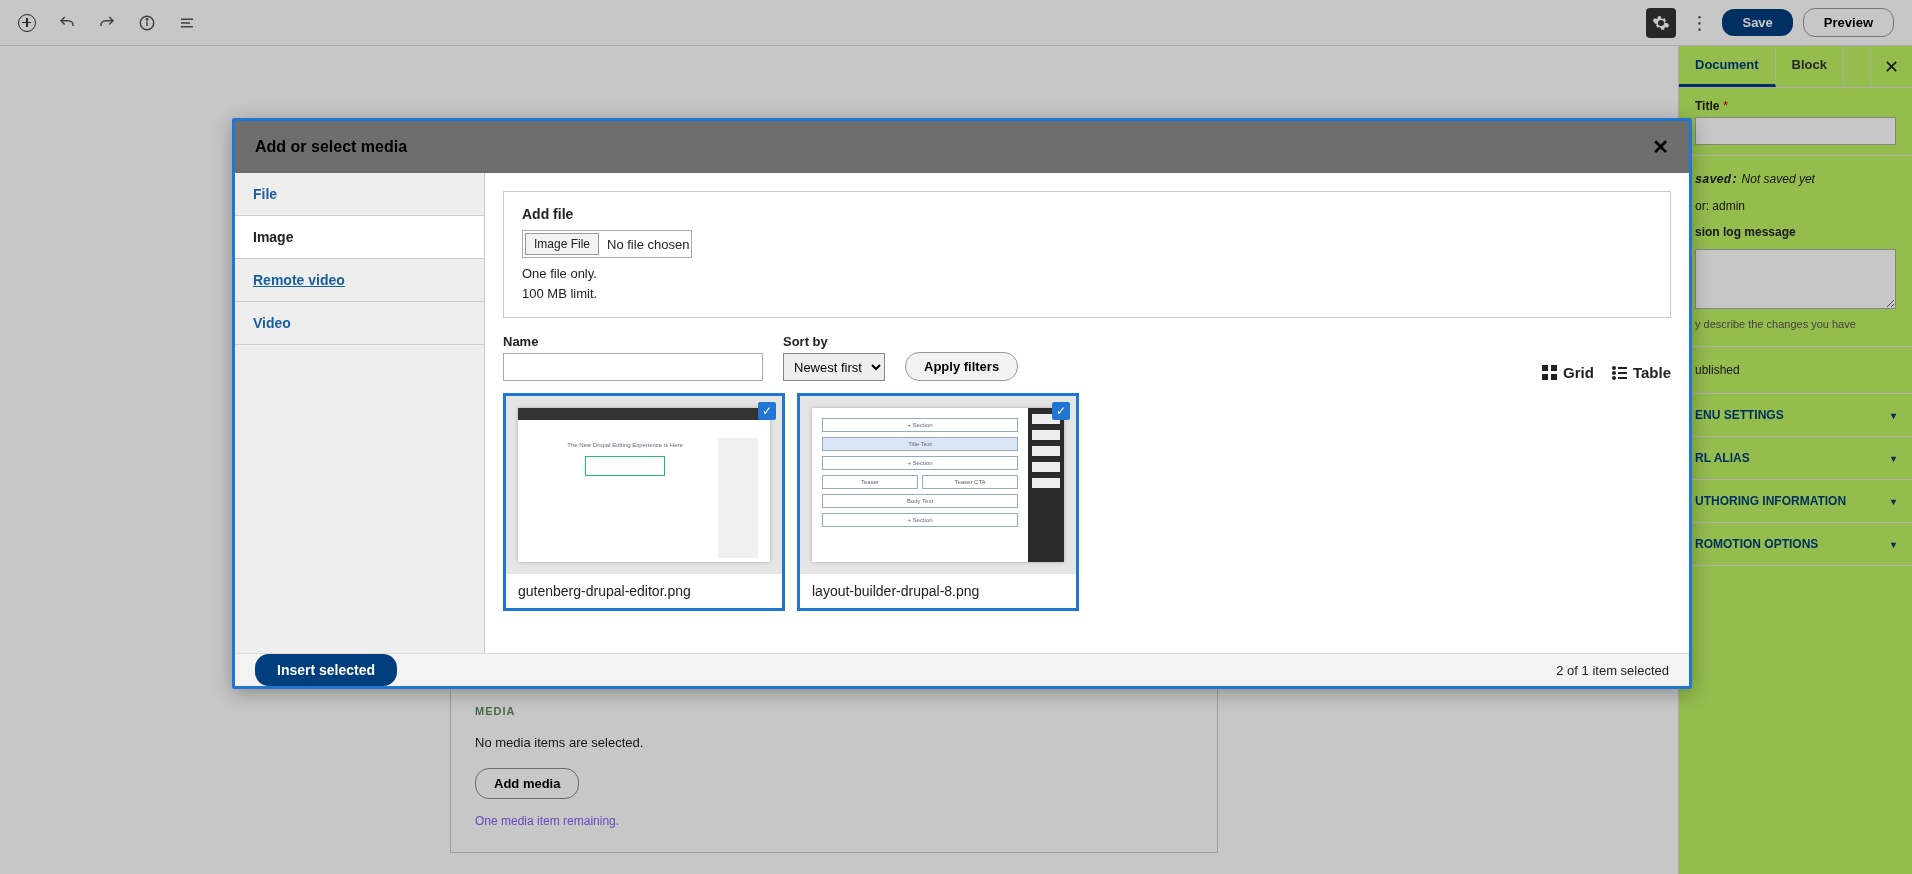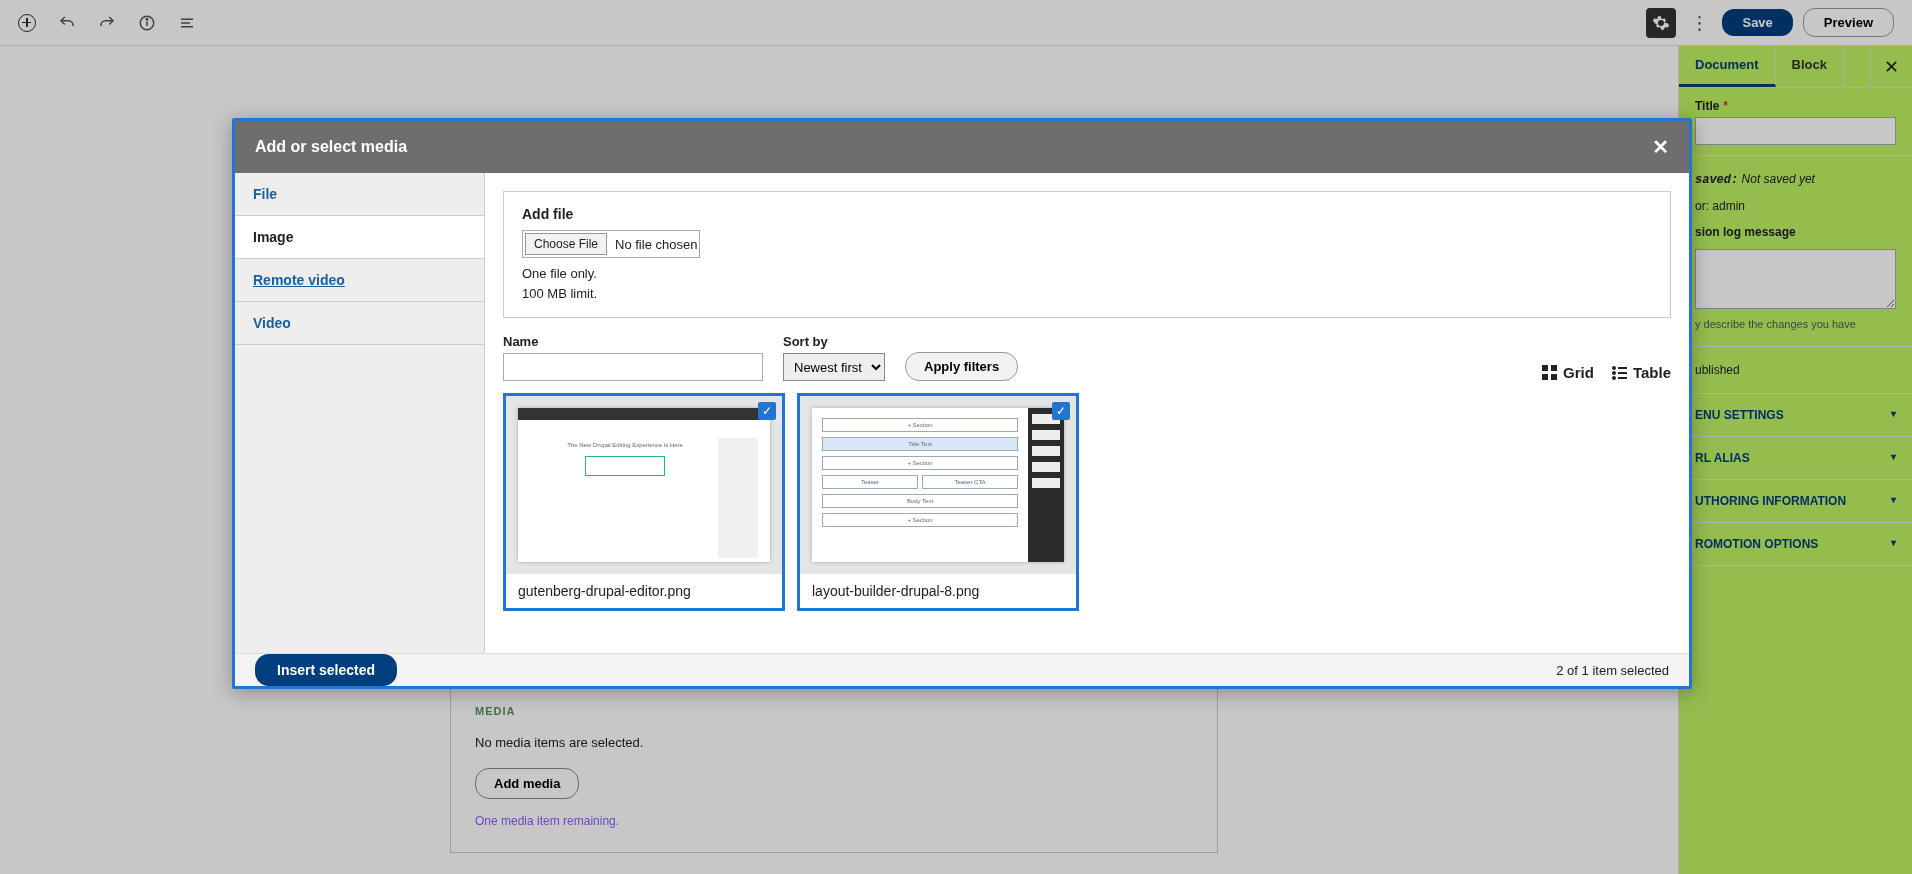--- a/index.html
+++ b/index.html
@@ -21,39 +21,39 @@
 .rs-tab { flex:0 0 auto; padding:11px 16px; font-size:13px; font-weight:600; color:#333; border-right:1px solid #ddd;}
 .rs-tab.active { color:#003e7e; border-bottom:3px solid #003e7e;}
 .rs-close { position:absolute; right:0; top:0; width:42px; height:42px; display:flex;align-items:center;justify-content:center; font-size:18px; border-left:1px solid #ddd;}
 .rs-section { padding:10px 16px; border-bottom:1px solid #e5e5e5;}
 .rs-label { font-size:12px; font-weight:600;}
 .rs-req { color:#c00;}
 .rs-input { width:100%; height:28px; border:1px solid #aaa; margin-top:4px;}
 .rs-row { font-size:12px; padding:6px 0;}
 .rs-row em{font-style:italic;font-weight:bold;font-family:Liberation Mono, monospace;}
 .rs-textarea{width:100%;height:60px;border:1px solid #aaa;margin-top:4px;}
-.rs-accordion{padding:14px 16px;border-bottom:1px solid #e5e5e5;font-size:12px;font-weight:bold;color:#003e7e;display:flex;justify-content:space-between;align-items:flex-start;gap:24px;}
+.rs-accordion{padding:14px 16px;border-bottom:1px solid #e5e5e5;font-size:12px;font-weight:bold;color:#003e7e;display:flex;justify-content:space-between;align-items:center;gap:24px;}
 .rs-caret{font-size:10px;}
 
 
 .editor-body{position:absolute; left:0; top:46px; right:234px; height:460px;}
 
 
 .media-block { position:absolute; left:450px; top:680px; width:768px; border:1px solid #ccc; padding:24px;}
 .media-label { color:#5a8e5a; font-size:11px; letter-spacing:1px; font-weight:bold; text-transform:uppercase;}
 .media-info { font-size:13px; margin:18px 0;}
 .btn-add-media{background:#fff;border:1px solid #888;border-radius:14px;padding:7px 18px;font-weight:600;font-size:13px;margin-bottom:15px;}
 .media-small{font-size:12px;color:#8b5cf6;}
 
 
 .dimmer { position:absolute; inset:0; background:rgba(0,0,0,0.22); }
 
 
 .modal { position:absolute; left:232px; top:118px; width:1460px; background:#fff; border:3px solid #2076d2; border-radius:2px; box-shadow:0 4px 20px rgba(0,0,0,0.3);}
-.modal-head{background:#6e6e6e;color:#ffffff;padding:14px 20px;display:flex;justify-content:space-between;align-items:center;}
+.modal-head{background:#6e6e6e;color:#000000;padding:14px 20px;display:flex;justify-content:space-between;align-items:center;}
 .modal-head h2{font-size:16px;font-weight:600;}
 .modal-close{font-size:20px;cursor:pointer;font-weight:bold;}
 .modal-body{display:flex;min-height:480px;}
 
 .vtabs{width:250px;background:#eee;border-right:1px solid #ccc;}
 .vtab{padding:13px 18px;font-size:14px;border-bottom:1px solid #ccc;font-weight:600;color:#1a5fa0;}
 .vtab.active{background:#fff;color:#222;border-left:0;}
 .vtab.link{color:#1a5fa0;text-decoration:underline;}
 .vtab.nolink{color:#1a5fa0;}
 
@@ -204,21 +204,21 @@
     <div class="vtabs">
       <div class="vtab nolink">File</div>
       <div class="vtab active">Image</div>
       <div class="vtab link">Remote video</div>
       <div class="vtab nolink">Video</div>
     </div>
     <div class="modal-main">
       <div class="upload-box">
         <div class="ub-title">Add file</div>
         <div class="file-widget">
-          <span class="choose-file">Choose File</span>
+          <span class="choose-file">Image File</span>
           <span class="file-status">No file chosen</span>
         </div>
         <div class="hints">
           <div>One file only.</div>
           <div>100 MB limit.</div>
         </div>
       </div>
 
       <div class="filters">
         <div class="fld">

